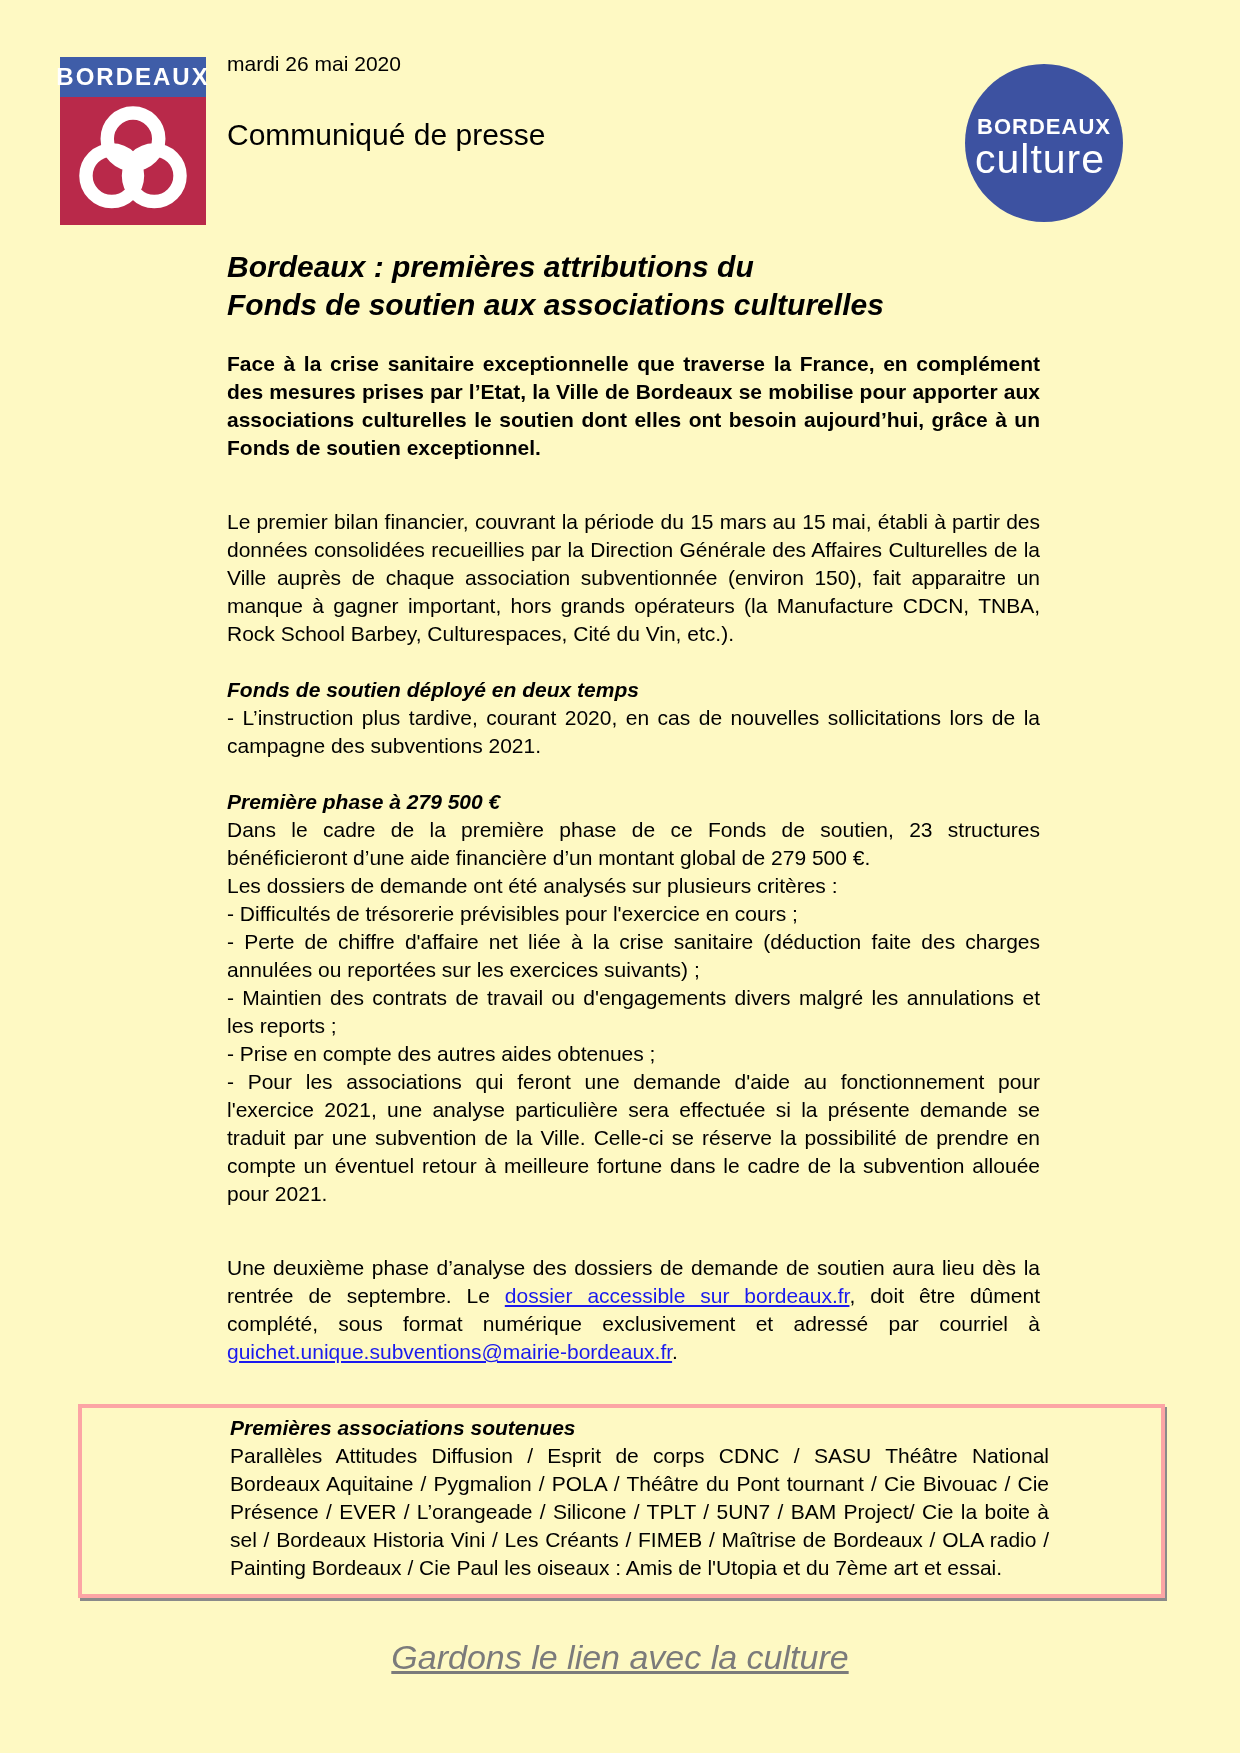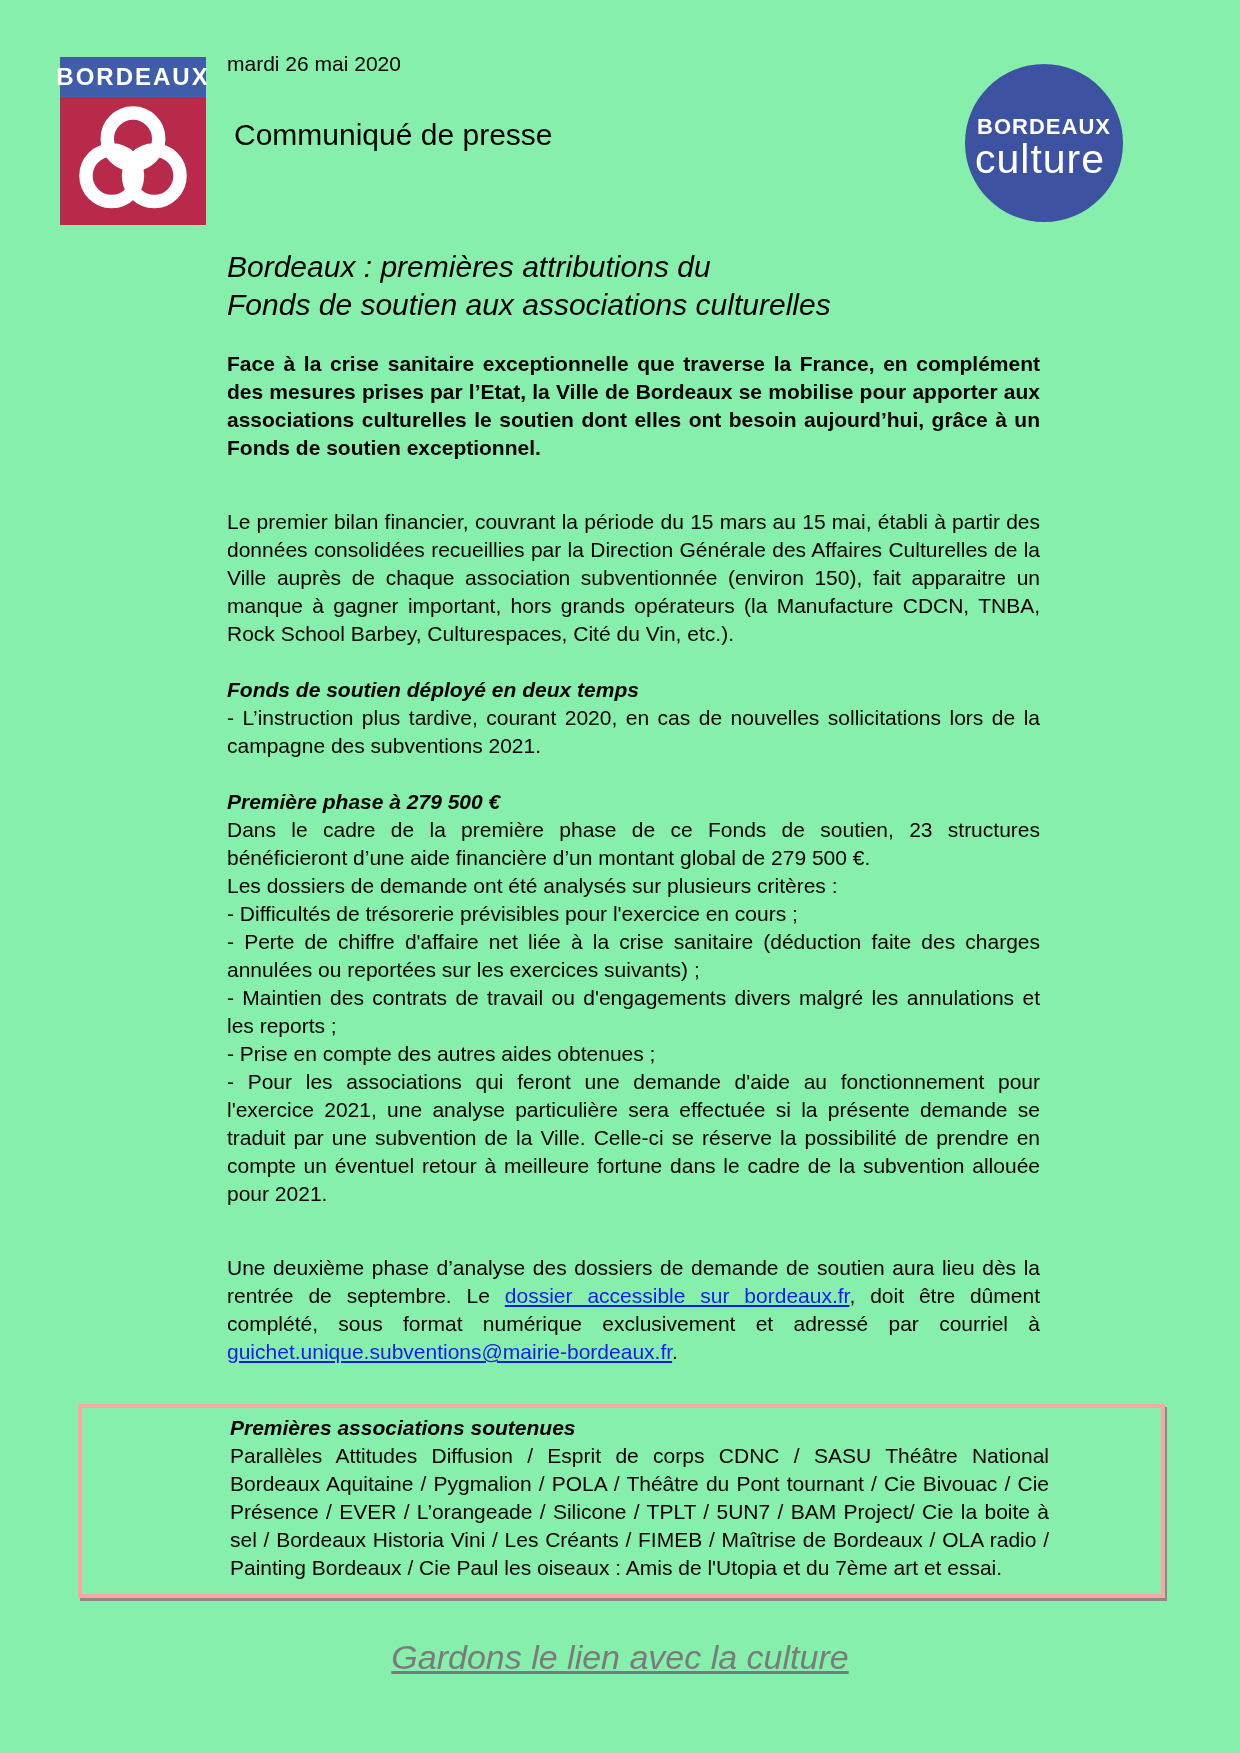--- a/index.html
+++ b/index.html
@@ -1,57 +1,57 @@
 <!DOCTYPE html>
 <html lang="fr"><head>
 <meta charset="utf-8">
 <style>
   * { margin:0; padding:0; box-sizing:border-box; }
   html,body { background:#ffffff; }
   .page {
     position:relative;
     width:1240px; height:1753px;
-    background:#86efac;
+    background:#fef9c3;
     font-family:"Liberation Sans", sans-serif;
     color:#000;
     overflow:hidden;
   }
   
   .header { position:relative; height:240px; }
   .logo-city { position:absolute; left:60px; top:57px; width:146px; height:168px; }
   .logo-city .bar {
     height:40px; background:#3f5da8; color:#fff;
     display:flex; align-items:center; justify-content:center;
     font-weight:bold; font-size:24px; letter-spacing:2px;
   }
   .logo-city .emblem {
     position:absolute; top:40px; left:0; right:0; bottom:0;
     background:#b9294a; display:flex; align-items:center; justify-content:center;
   }
   .press-date { position:absolute; left:227px; top:52px; font-size:21px; }
-  .doc-type  { position:absolute; left:234px; top:118px; font-size:30px; }
+  .doc-type  { position:absolute; left:227px; top:118px; font-size:30px; }
   .logo-culture {
     position:absolute; left:965px; top:64px; width:158px; height:158px;
     border-radius:50%; background:#3d52a1; overflow:hidden;
   }
   .logo-culture .lc1 {
     position:absolute; top:50px; left:0; width:100%; text-align:center;
     color:#fff; font-weight:bold; font-size:22px; letter-spacing:1px;
   }
   .logo-culture .lc2 {
     position:absolute; top:72px; left:-4px; width:100%; text-align:center;
     color:#fff; font-size:41px; font-weight:normal; letter-spacing:1px;
   }
   
   .content {
     margin-left:227px; width:813px;
     font-size:21px; line-height:28px; text-align:justify;
   }
   .main-title {
-    font-size:30px; line-height:38px; font-weight:normal; font-style:italic;
+    font-size:30px; line-height:38px; font-weight:bold; font-style:italic;
     text-align:left; margin:8px 0 26px 0;
   }
   .intro { font-weight:bold; margin-bottom:46px; }
   .para  { margin-bottom:28px; }
   .subhead { font-weight:bold; font-style:italic; text-align:left; }
   .tight { margin:0; }
   .gap { height:28px; }
   .gap-lg { height:46px; }
   a.body-link { color:#1a1aee; text-decoration:underline; cursor:pointer; }
   

